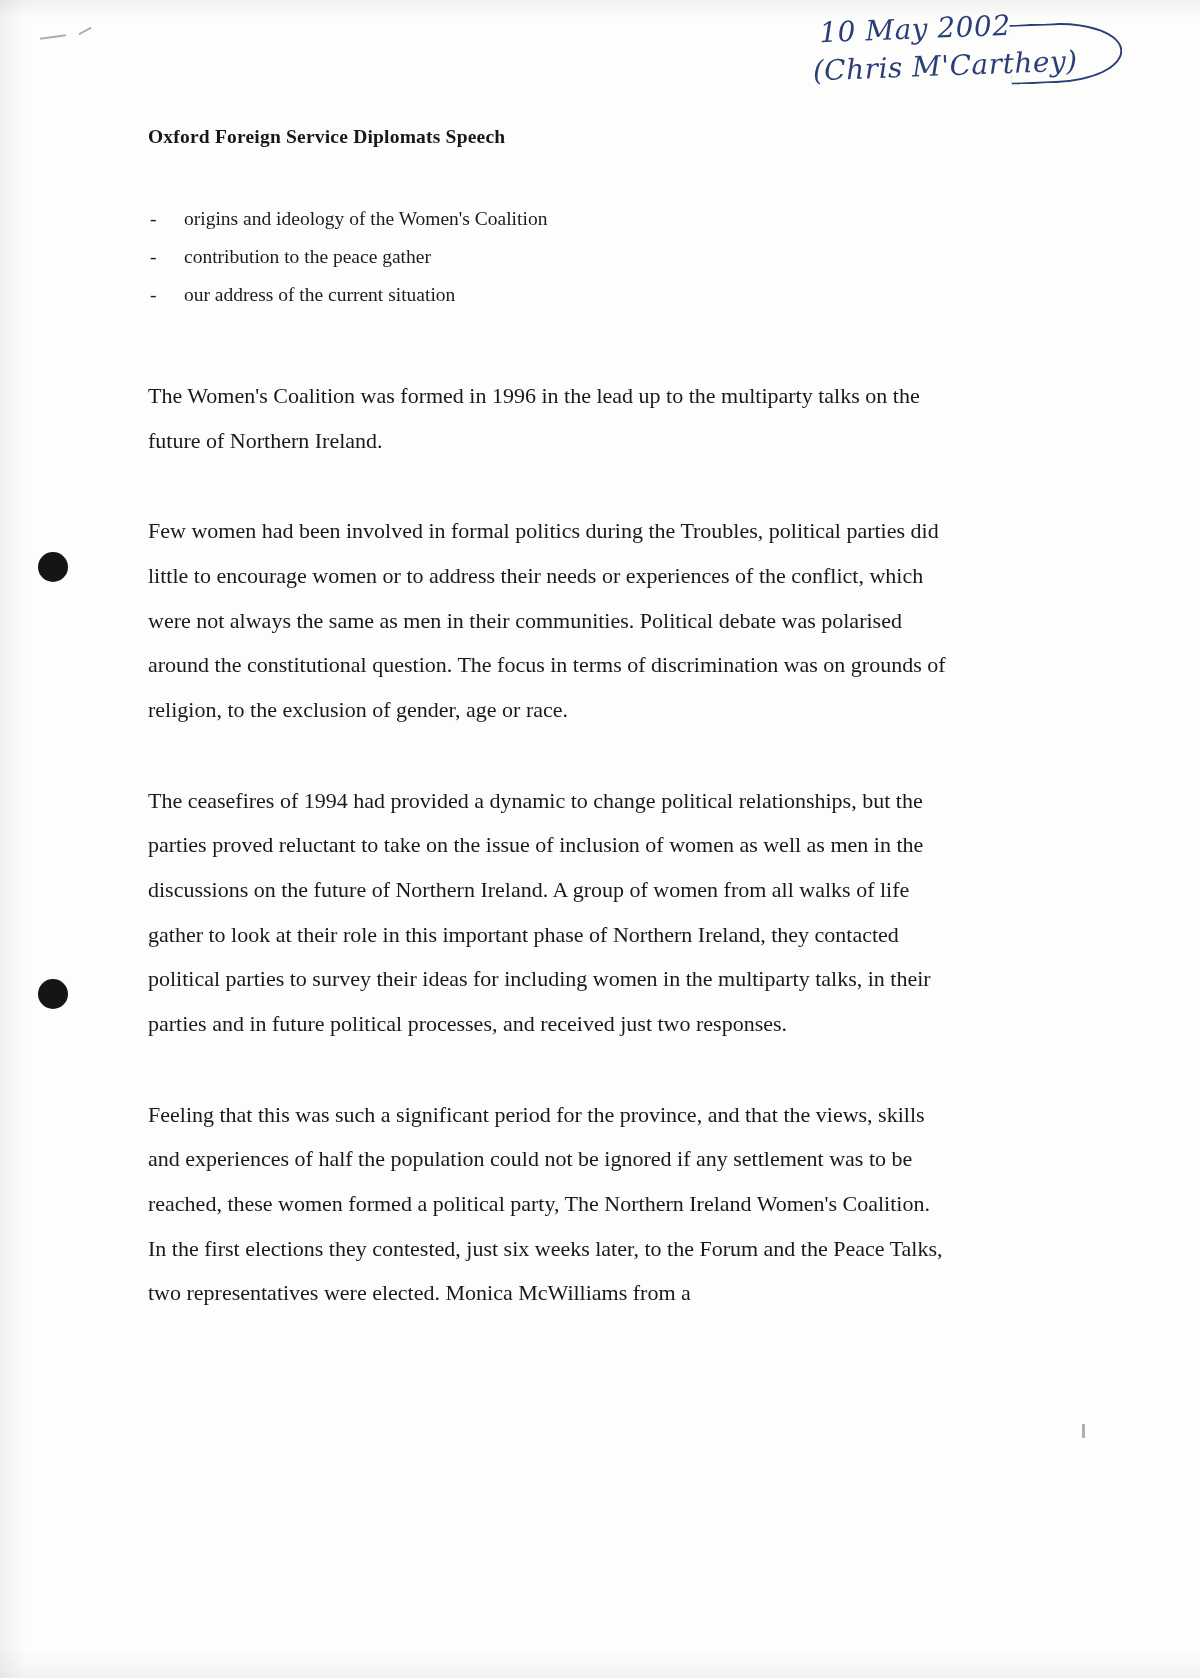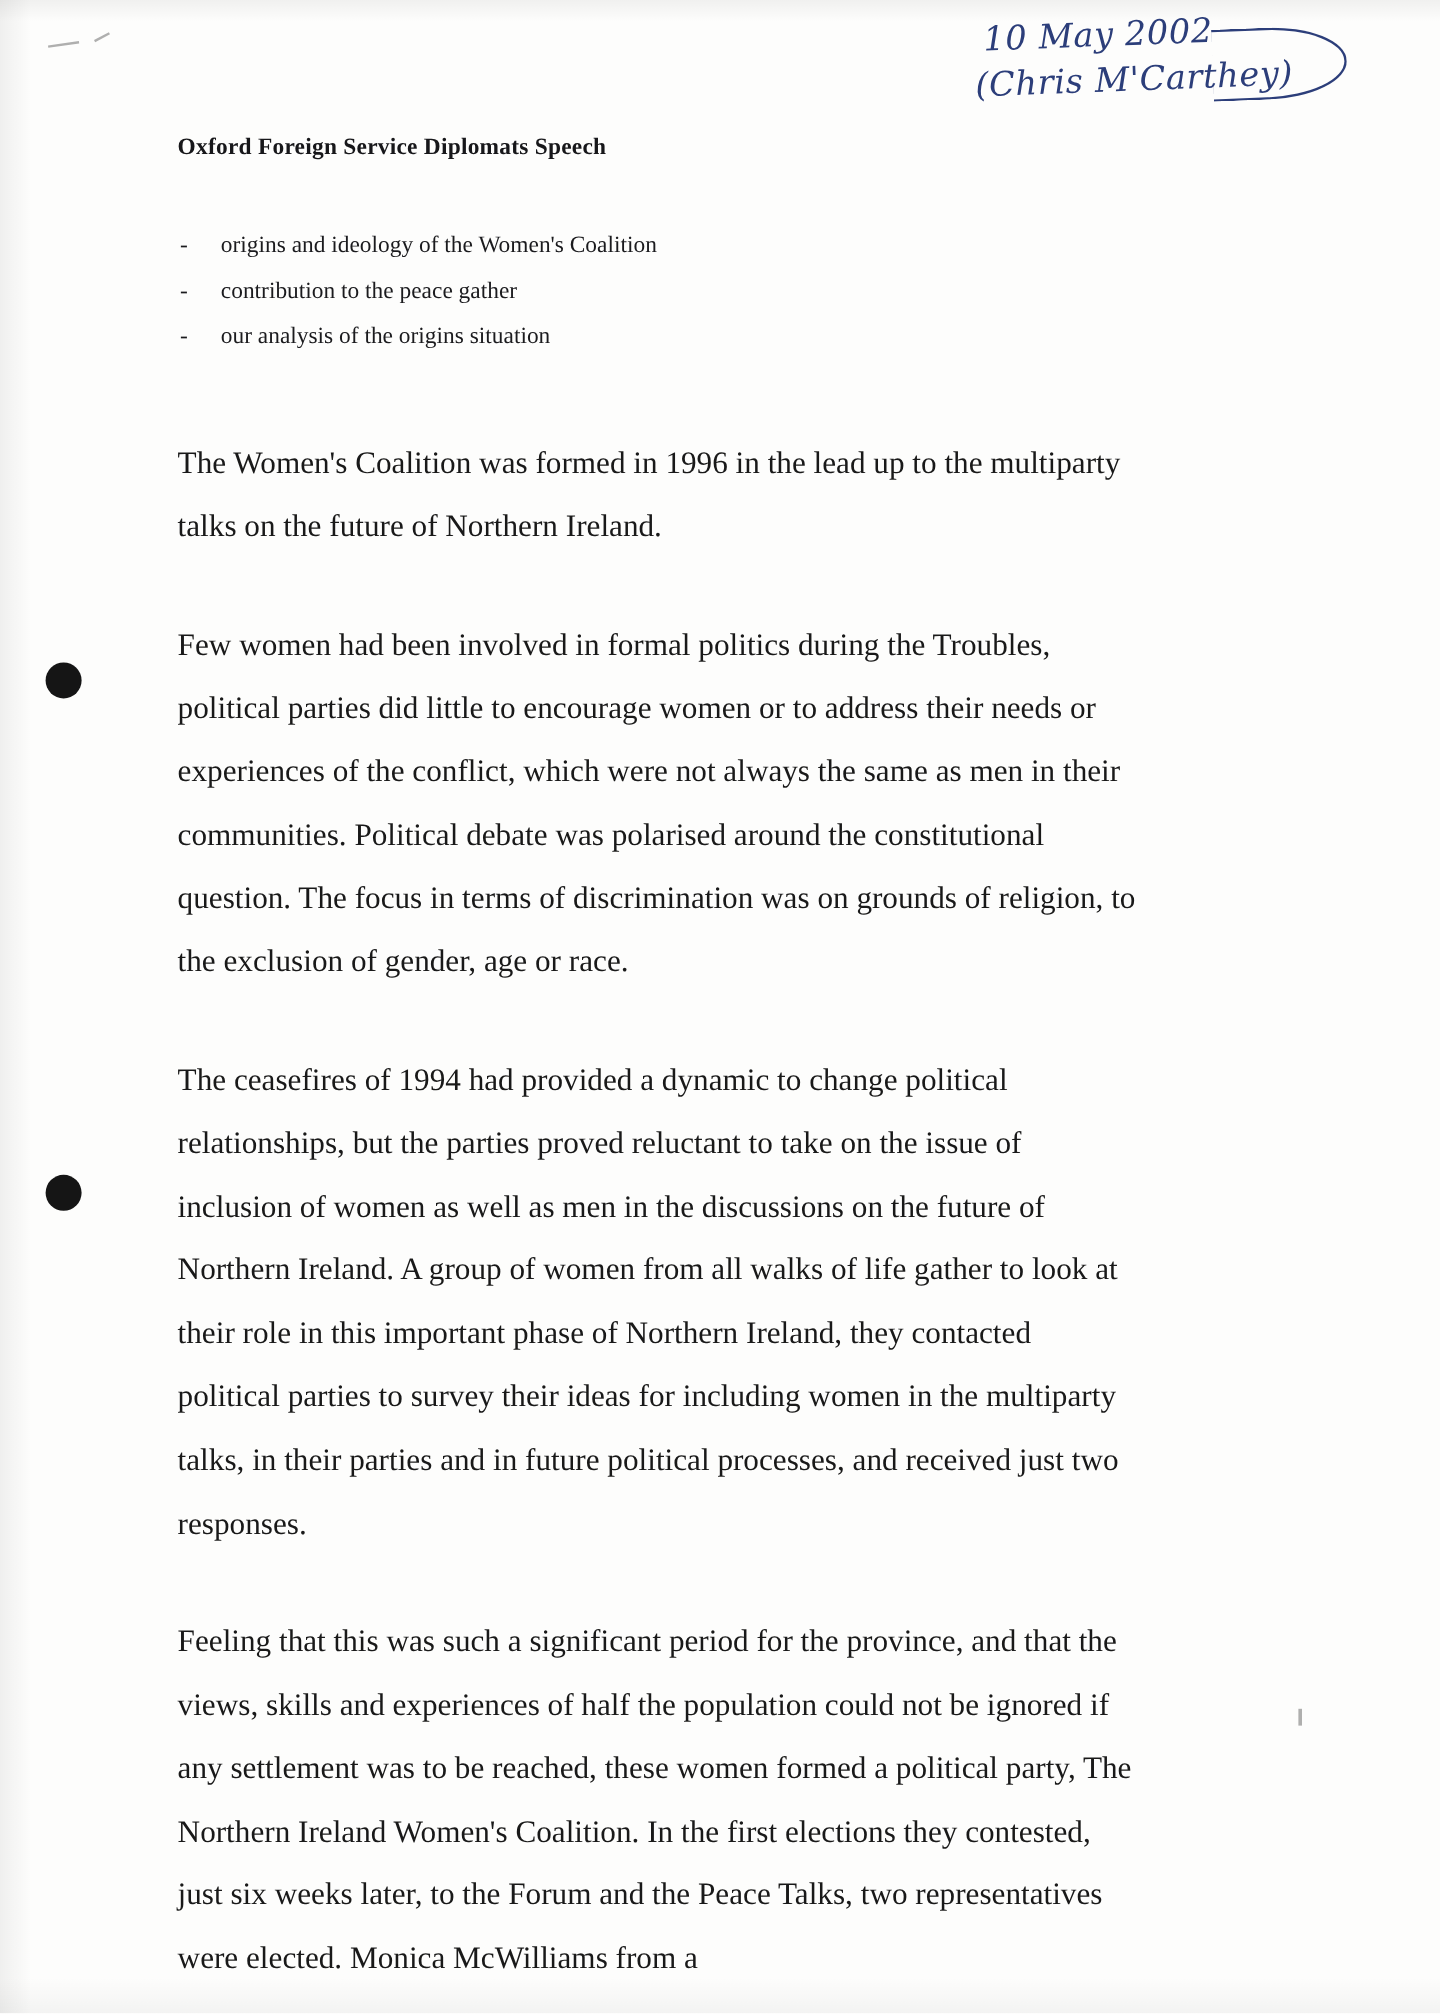--- a/index.html
+++ b/index.html
@@ -77,21 +77,21 @@
     border-radius: 50%;
     background: #151515;
   }
   .punch-hole.h1 { left: 38px; top: 552px; }
   .punch-hole.h2 { left: 38px; top: 979px; }
 
   
   .doc {
     position: absolute;
     left: 148px;
-    top: 112px;
+    top: 126px;
     width: 800px;
     color: #17171a;
   }
   .doc-title {
     font-weight: bold;
     font-size: 19.5px;
     letter-spacing: 0.2px;
     margin: 0 0 52px 0;
   }
   .bullet-list {
@@ -105,21 +105,21 @@
     font-size: 19.5px;
     line-height: 1.95;
     color: #1b1b1e;
   }
   .bullet-list li .dash {
     position: absolute;
     left: 2px;
     top: 0;
   }
   .para {
-    font-size: 26px;
+    font-size: 22px;
     line-height: 2.03;
     margin: 0 0 46px 0;
     color: #191919;
     text-align: left;
   }
   .para:last-child { margin-bottom: 0; }
 
   .stray-mark {
     position: absolute;
     width: 3px;
@@ -160,21 +160,21 @@
       <li>
         <span class="dash">-</span>
         <span>origins and ideology of the Women's Coalition</span>
       </li>
       <li>
         <span class="dash">-</span>
         <span>contribution to the peace gather</span>
       </li>
       <li>
         <span class="dash">-</span>
-        <span>our analysis of the origins situation</span>
+        <span>our address of the current situation</span>
       </li>
     </ul>
 
     <p class="para">The Women's Coalition was formed in 1996 in the lead up to the multiparty talks on the future of Northern Ireland.</p>
     <p class="para">Few women had been involved in formal politics during the Troubles, political parties did little to encourage women or to address their needs or experiences of the conflict, which were not always the same as men in their communities.  Political debate was polarised around the constitutional question.  The focus in terms of discrimination was on grounds of religion, to the exclusion of gender, age or race.</p>
     <p class="para">The ceasefires of 1994 had provided a dynamic to change political relationships, but the parties proved reluctant to take on the issue of inclusion of women as well as men in the discussions on the future of Northern Ireland.  A group of women from all walks of life gather to look at their role in this important phase of Northern Ireland, they contacted political parties to survey their ideas for including women in the multiparty talks, in their parties and in future political processes, and received just two responses.</p>
     <p class="para">Feeling that this was such a significant period for the province, and that the views, skills and experiences of half the population could not be ignored if any settlement was to be reached, these women formed a political party, The Northern Ireland Women's Coalition.  In the first elections they contested, just six weeks later, to the Forum and the Peace Talks, two representatives were elected.  Monica McWilliams from a</p>
 
   </div>
 

